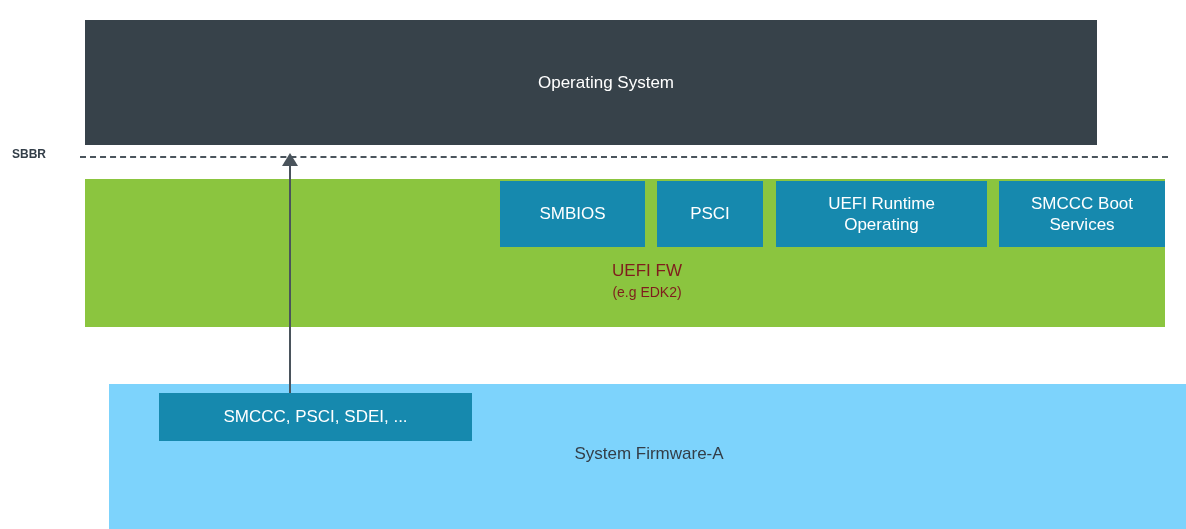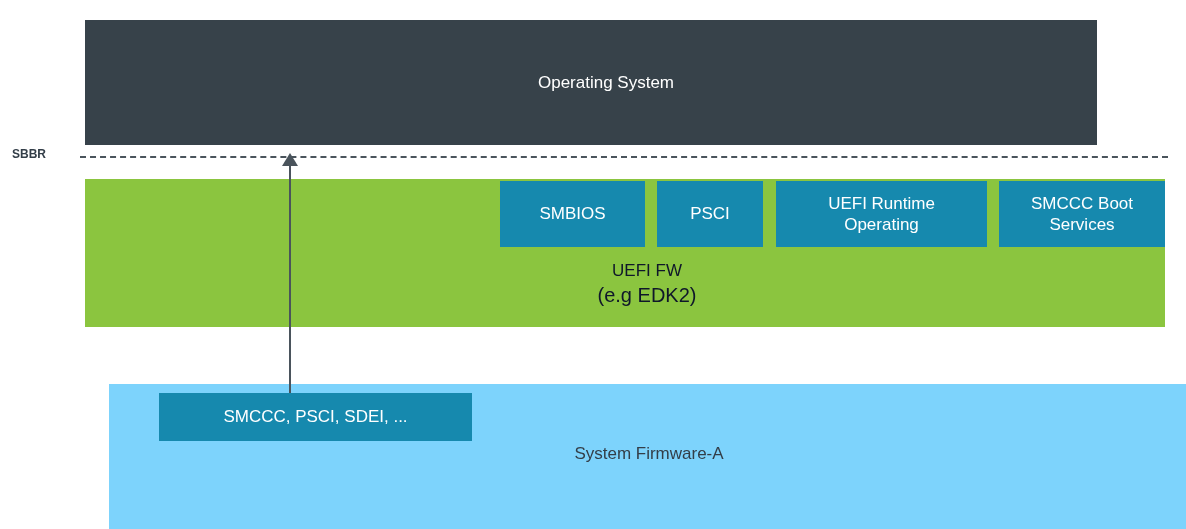--- a/index.html
+++ b/index.html
@@ -85,25 +85,25 @@
   .svc-box .wrap {
     display: inline-block;
     max-width: 130px;
   }
   .uefi-title {
     position: absolute;
     left: 0;
     right: 4px;
     top: 82px;
     text-align: center;
-    color: #0f172a;
+    color: #7f1d1d;
     padding-left: 48px;
   }
   .uefi-title .line1 { font-size: 17px; display: block; }
-  .uefi-title .line2 { font-size: 20px; display: block; margin-top: 3px; }
+  .uefi-title .line2 { font-size: 14px; display: block; margin-top: 3px; }
   
   .tfa-box {
     left: 85px;
     top: 384px;
     width: 1080px;
     height: 152px;
     background: #7dd3fc;
     color: #333e48;
     margin-left: 24px;
   }

